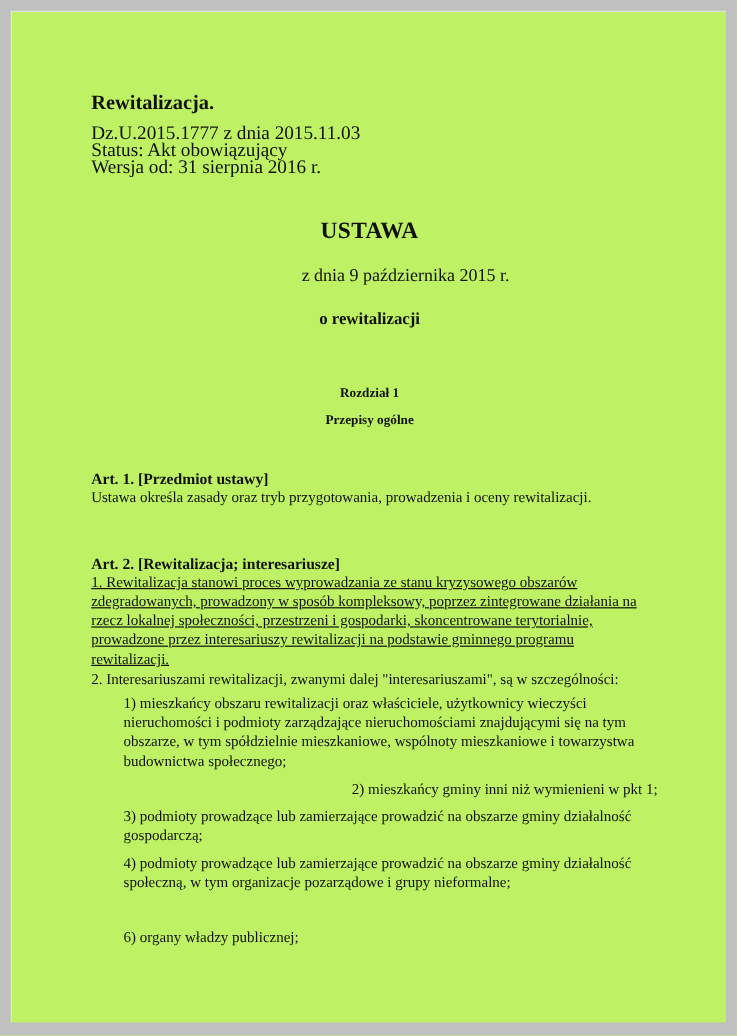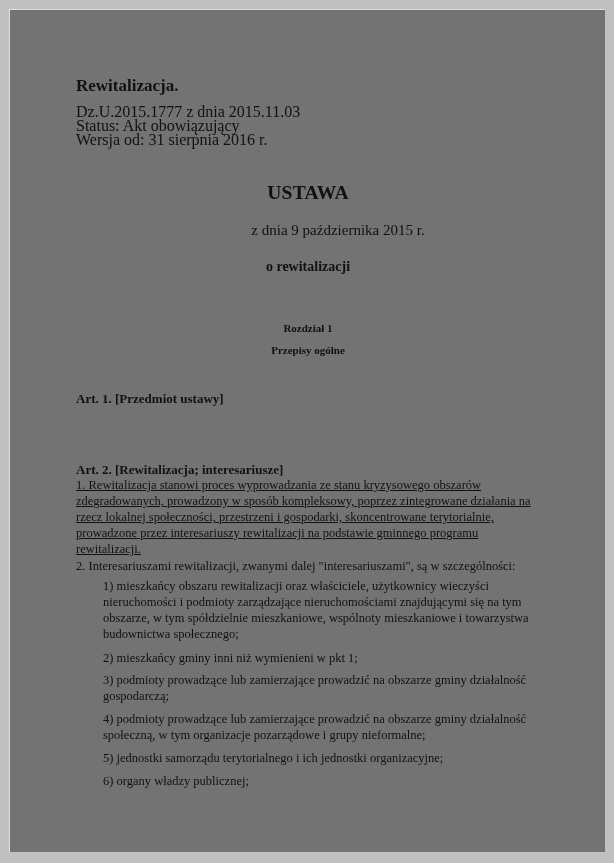--- a/index.html
+++ b/index.html
@@ -8,21 +8,21 @@
       background: #c0c0c0;
       position: relative;
       overflow: hidden;
       font-family: "Liberation Serif", serif;
       color: #111;
     }
     .page {
       position: absolute;
       left: 9px; top: 9px;
       width: 596px; height: 843px;
-      background: #737373;
+      background: #bef264;
       border-left: 1px solid #e0e0e0;
       border-top: 1px solid #e0e0e0;
       box-sizing: border-box;
     }
     .abs { position: absolute; white-space: nowrap; }
     .doc-title { left: 66px; top: 66px; font-size: 17px; font-weight: bold; }
     .meta { left: 66px; font-size: 16px; line-height: 14px; }
     .center { left: 0; width: 596px; text-align: center; }
     .ustawa { top: 172px; font-size: 19.5px; font-weight: bold; letter-spacing: 0.3px; }
     .date { top: 212px; font-size: 15px; padding-left: 30px; }
@@ -43,24 +43,24 @@
   <div class="abs meta" style="top:123px;text-align:center;">Wersja od: 31 sierpnia 2016 r.</div>
 
   <div class="abs center ustawa">USTAWA</div>
   <div class="abs center date">z dnia 9 października 2015 r.</div>
   <div class="abs center subject">o rewitalizacji</div>
 
   <div class="abs center chapter" style="top:312px;">Rozdział  1</div>
   <div class="abs center chapter" style="top:334px;">Przepisy ogólne</div>
 
   <div class="abs art-head" style="top:381px;">Art.  1. [Przedmiot ustawy]</div>
+  <div class="abs para" style="top:396px;">Ustawa określa zasady oraz tryb przygotowania, prowadzenia i oceny rewitalizacji.</div>
 
   <div class="abs art-head" style="top:452px;">Art.  2. [Rewitalizacja; interesariusze]</div>
   <div class="abs para" style="top:467px;text-decoration:underline;">1. Rewitalizacja stanowi proces wyprowadzania ze stanu kryzysowego obszarów zdegradowanych, prowadzony w sposób kompleksowy, poprzez zintegrowane działania na rzecz lokalnej społeczności, przestrzeni i gospodarki, skoncentrowane terytorialnie, prowadzone przez interesariuszy rewitalizacji na podstawie gminnego programu rewitalizacji.</div>
   <div class="abs para" style="top:548px;">2. Interesariuszami rewitalizacji, zwanymi dalej "interesariuszami", są w szczególności:</div>
 
   <div class="abs item" style="top:568px;">1)  mieszkańcy obszaru rewitalizacji oraz właściciele, użytkownicy wieczyści nieruchomości i podmioty zarządzające nieruchomościami znajdującymi się na tym obszarze, w tym spółdzielnie mieszkaniowe, wspólnoty mieszkaniowe i towarzystwa budownictwa społecznego;</div>
-  <div class="abs item" style="top:640px;">2)  mieszkańcy gminy inni niż wymienieni w pkt 1;</div>
+  <div class="abs item" style="top:640px;text-align:right;">2)  mieszkańcy gminy inni niż wymienieni w pkt 1;</div>
   <div class="abs item" style="top:662px;">3)  podmioty prowadzące lub zamierzające prowadzić na obszarze gminy działalność gospodarczą;</div>
   <div class="abs item" style="top:701px;">4)  podmioty prowadzące lub zamierzające prowadzić na obszarze gminy działalność społeczną, w tym organizacje pozarządowe i grupy nieformalne;</div>
-  <div class="abs item" style="top:740px;">5)  jednostki samorządu terytorialnego i ich jednostki organizacyjne;</div>
   <div class="abs item" style="top:763px;">6)  organy władzy publicznej;</div>
 </div>
 
 </body></html>

